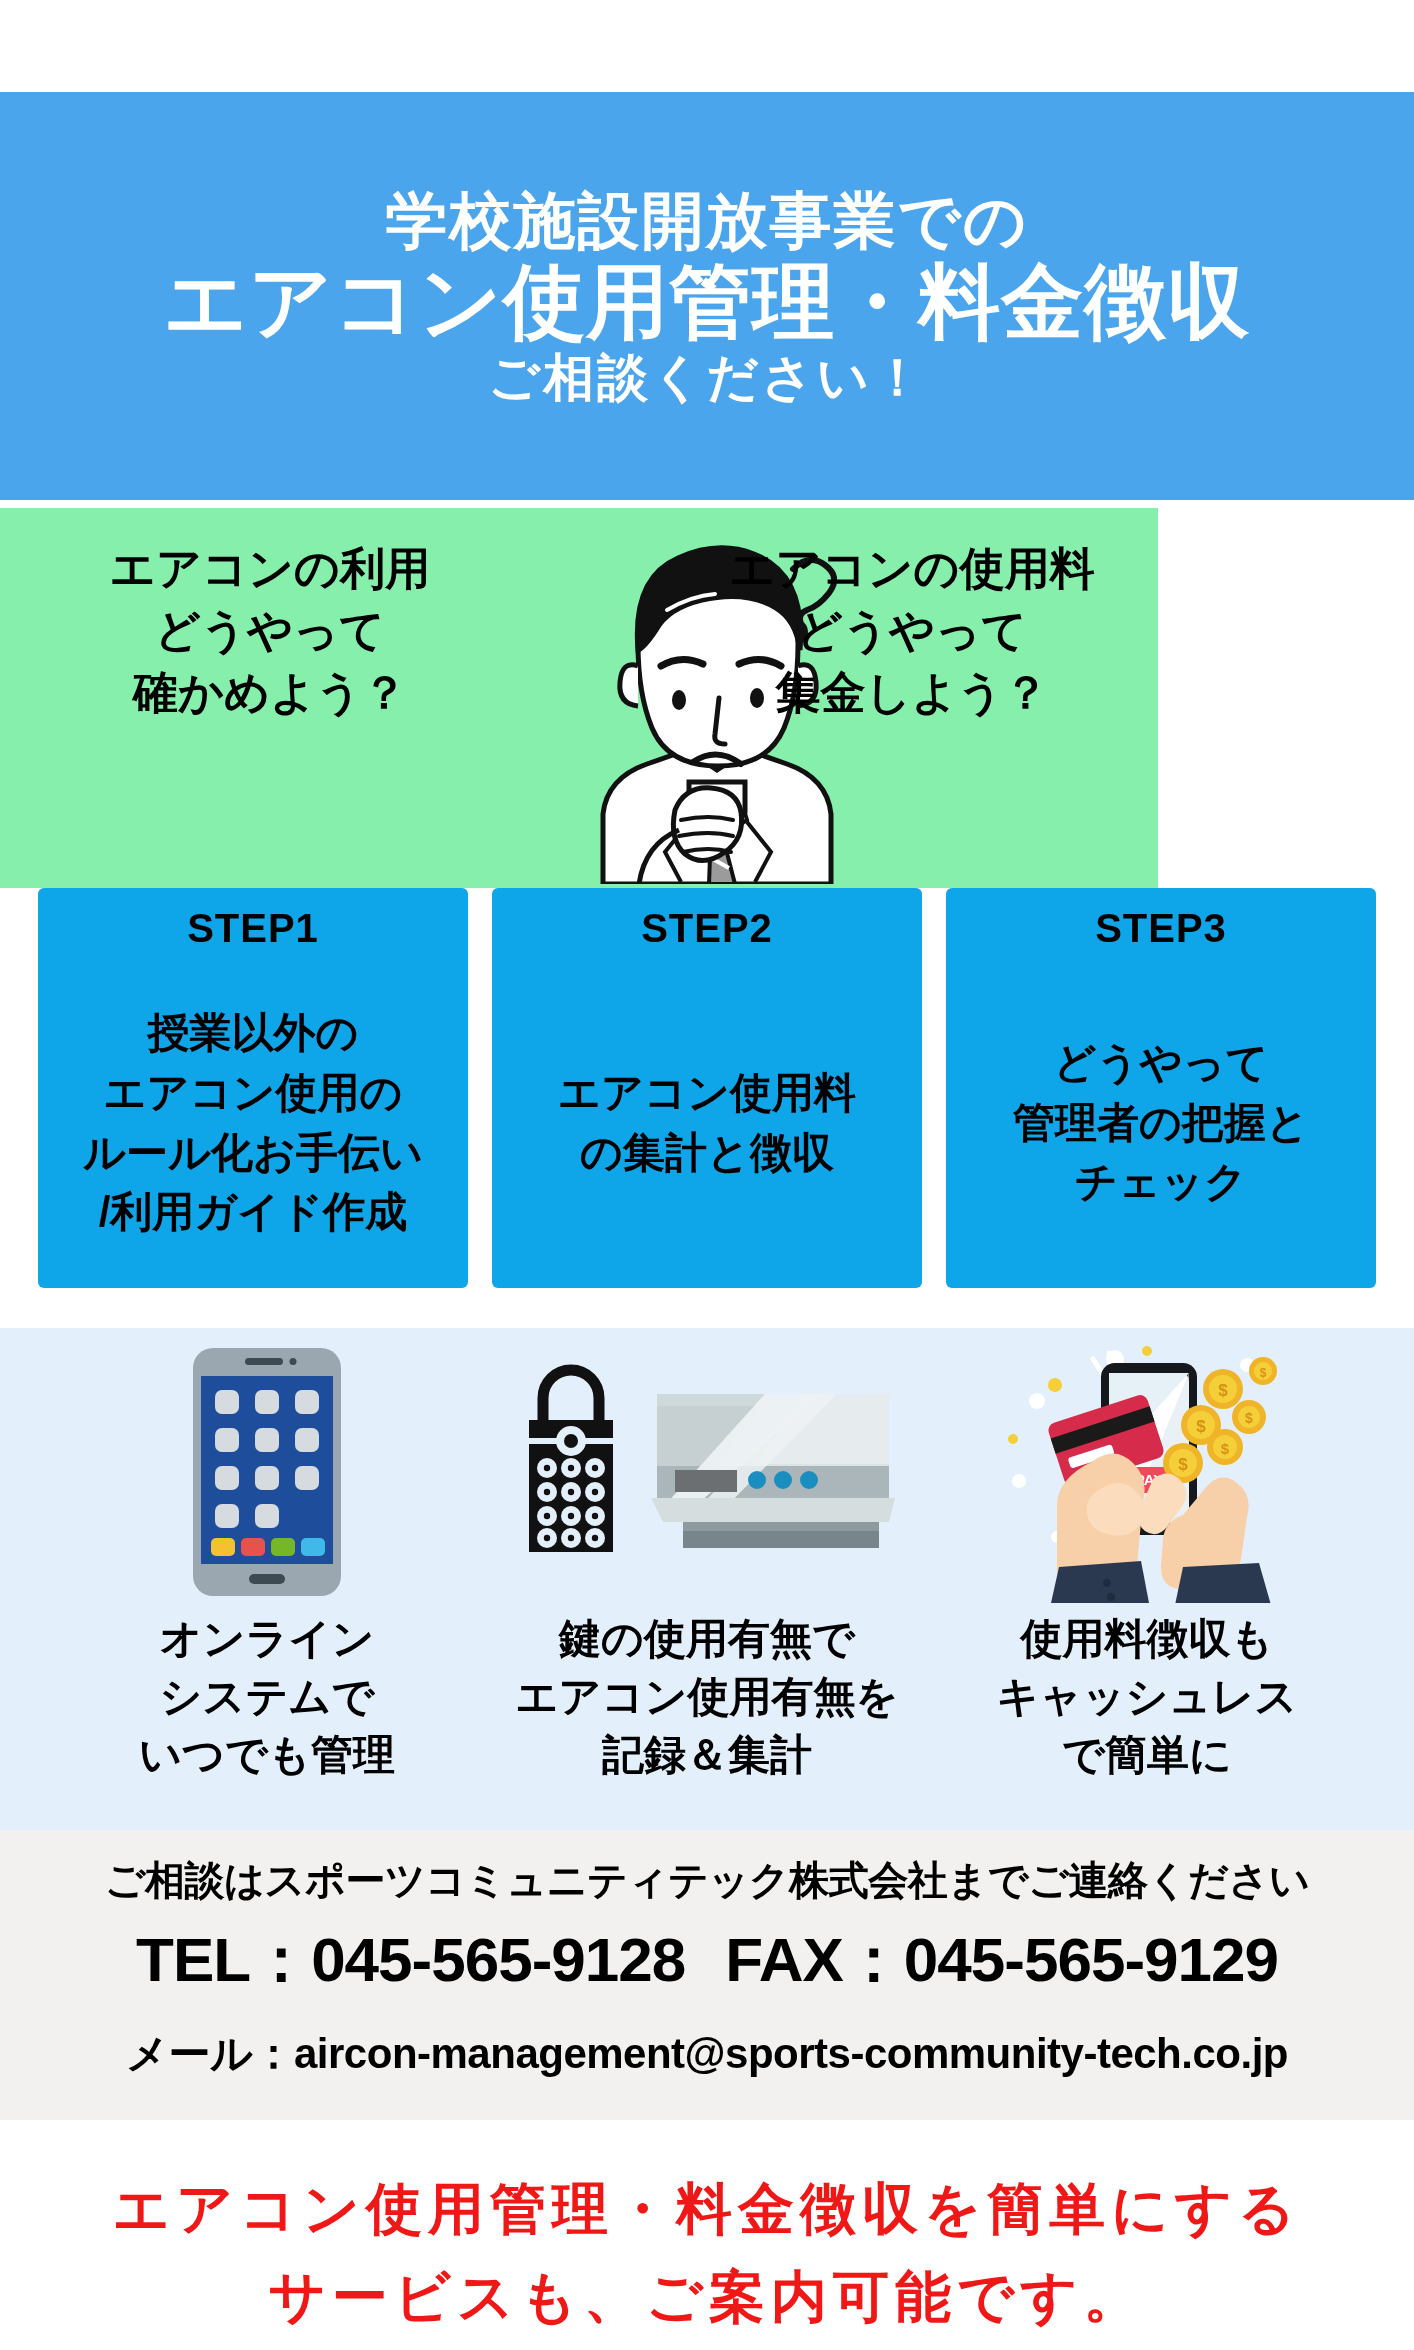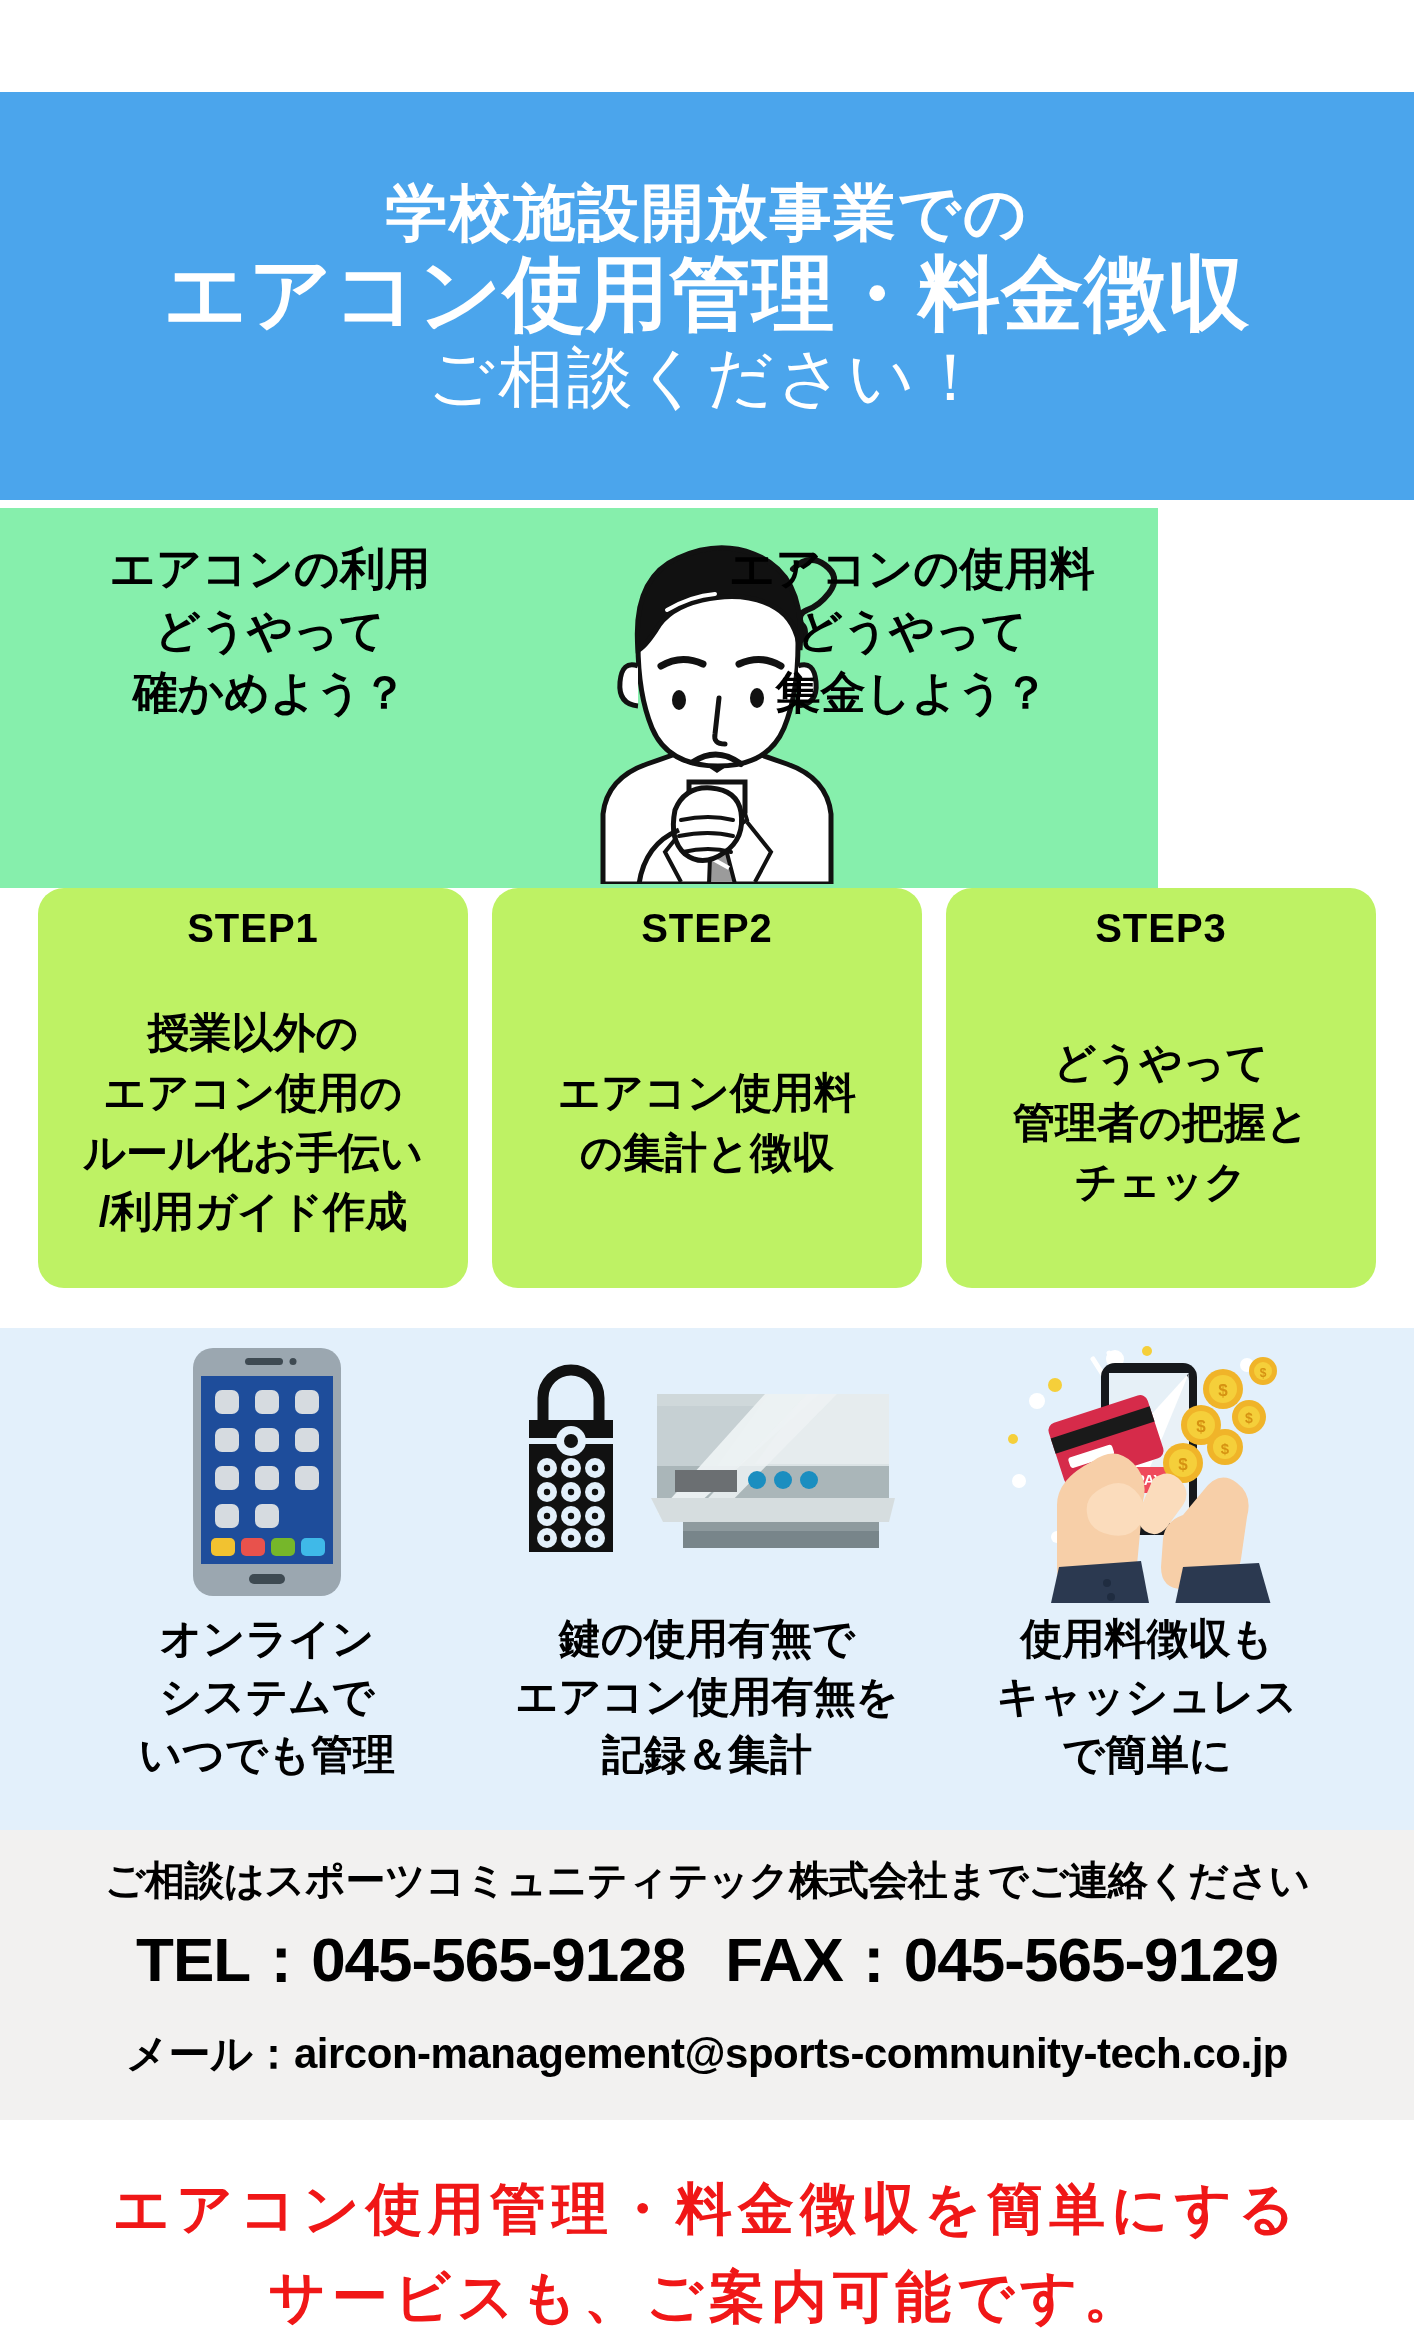--- a/index.html
+++ b/index.html
@@ -12,21 +12,21 @@
 
   
   .header{
     position:absolute;left:0;top:92px;width:1414px;height:408px;
     background:#4ba5ec;
     display:flex;flex-direction:column;align-items:center;justify-content:center;
     color:#ffffff;text-align:center;
   }
   .header .l1{font-size:62px;font-weight:bold;letter-spacing:2px;line-height:1.05;margin-bottom:6px;}
   .header .l2{font-size:82px;font-weight:bold;letter-spacing:1px;line-height:1.05;margin-bottom:6px;}
-  .header .l3{font-size:66px;font-weight:normal;letter-spacing:3px;line-height:1.05;}
+  .header .l3{font-size:51px;font-weight:bold;letter-spacing:3px;line-height:1.05;}
 
   
   .qsection{
     position:absolute;left:0;top:508px;width:1158px;height:380px;background:#86efac;
   }
   .qtext{
     position:absolute;top:30px;width:420px;text-align:center;color:#000;
     font-size:45px;font-weight:bold;line-height:1.38;letter-spacing:0px;
   }
   .qtext.left{left:60px;text-align:center;}
@@ -37,21 +37,21 @@
 
   .manwrap{position:absolute;left:543px;top:6px;width:330px;height:370px;}
   .manwrap svg{display:block;width:330px;height:370px;}
 
   
   .steps{
     position:absolute;left:0;top:888px;width:1414px;height:420px;
     display:flex;justify-content:center;gap:24px;
   }
   .stepcard{
-    width:430px;height:400px;background:#bef264;border-radius:26px;
+    width:430px;height:400px;background:#0ea5e9;border-radius:6px;
     display:flex;flex-direction:column;align-items:center;
     padding-top:18px;box-sizing:border-box;
   }
   .stepcard .sttitle{
     font-size:40px;font-weight:bold;color:#000;letter-spacing:1px;margin-bottom:6px;
   }
   .stepcard .stbody{
     flex:1;display:flex;flex-direction:column;align-items:center;justify-content:center;
     font-size:42px;font-weight:bold;color:#000;line-height:1.42;text-align:center;
   }

